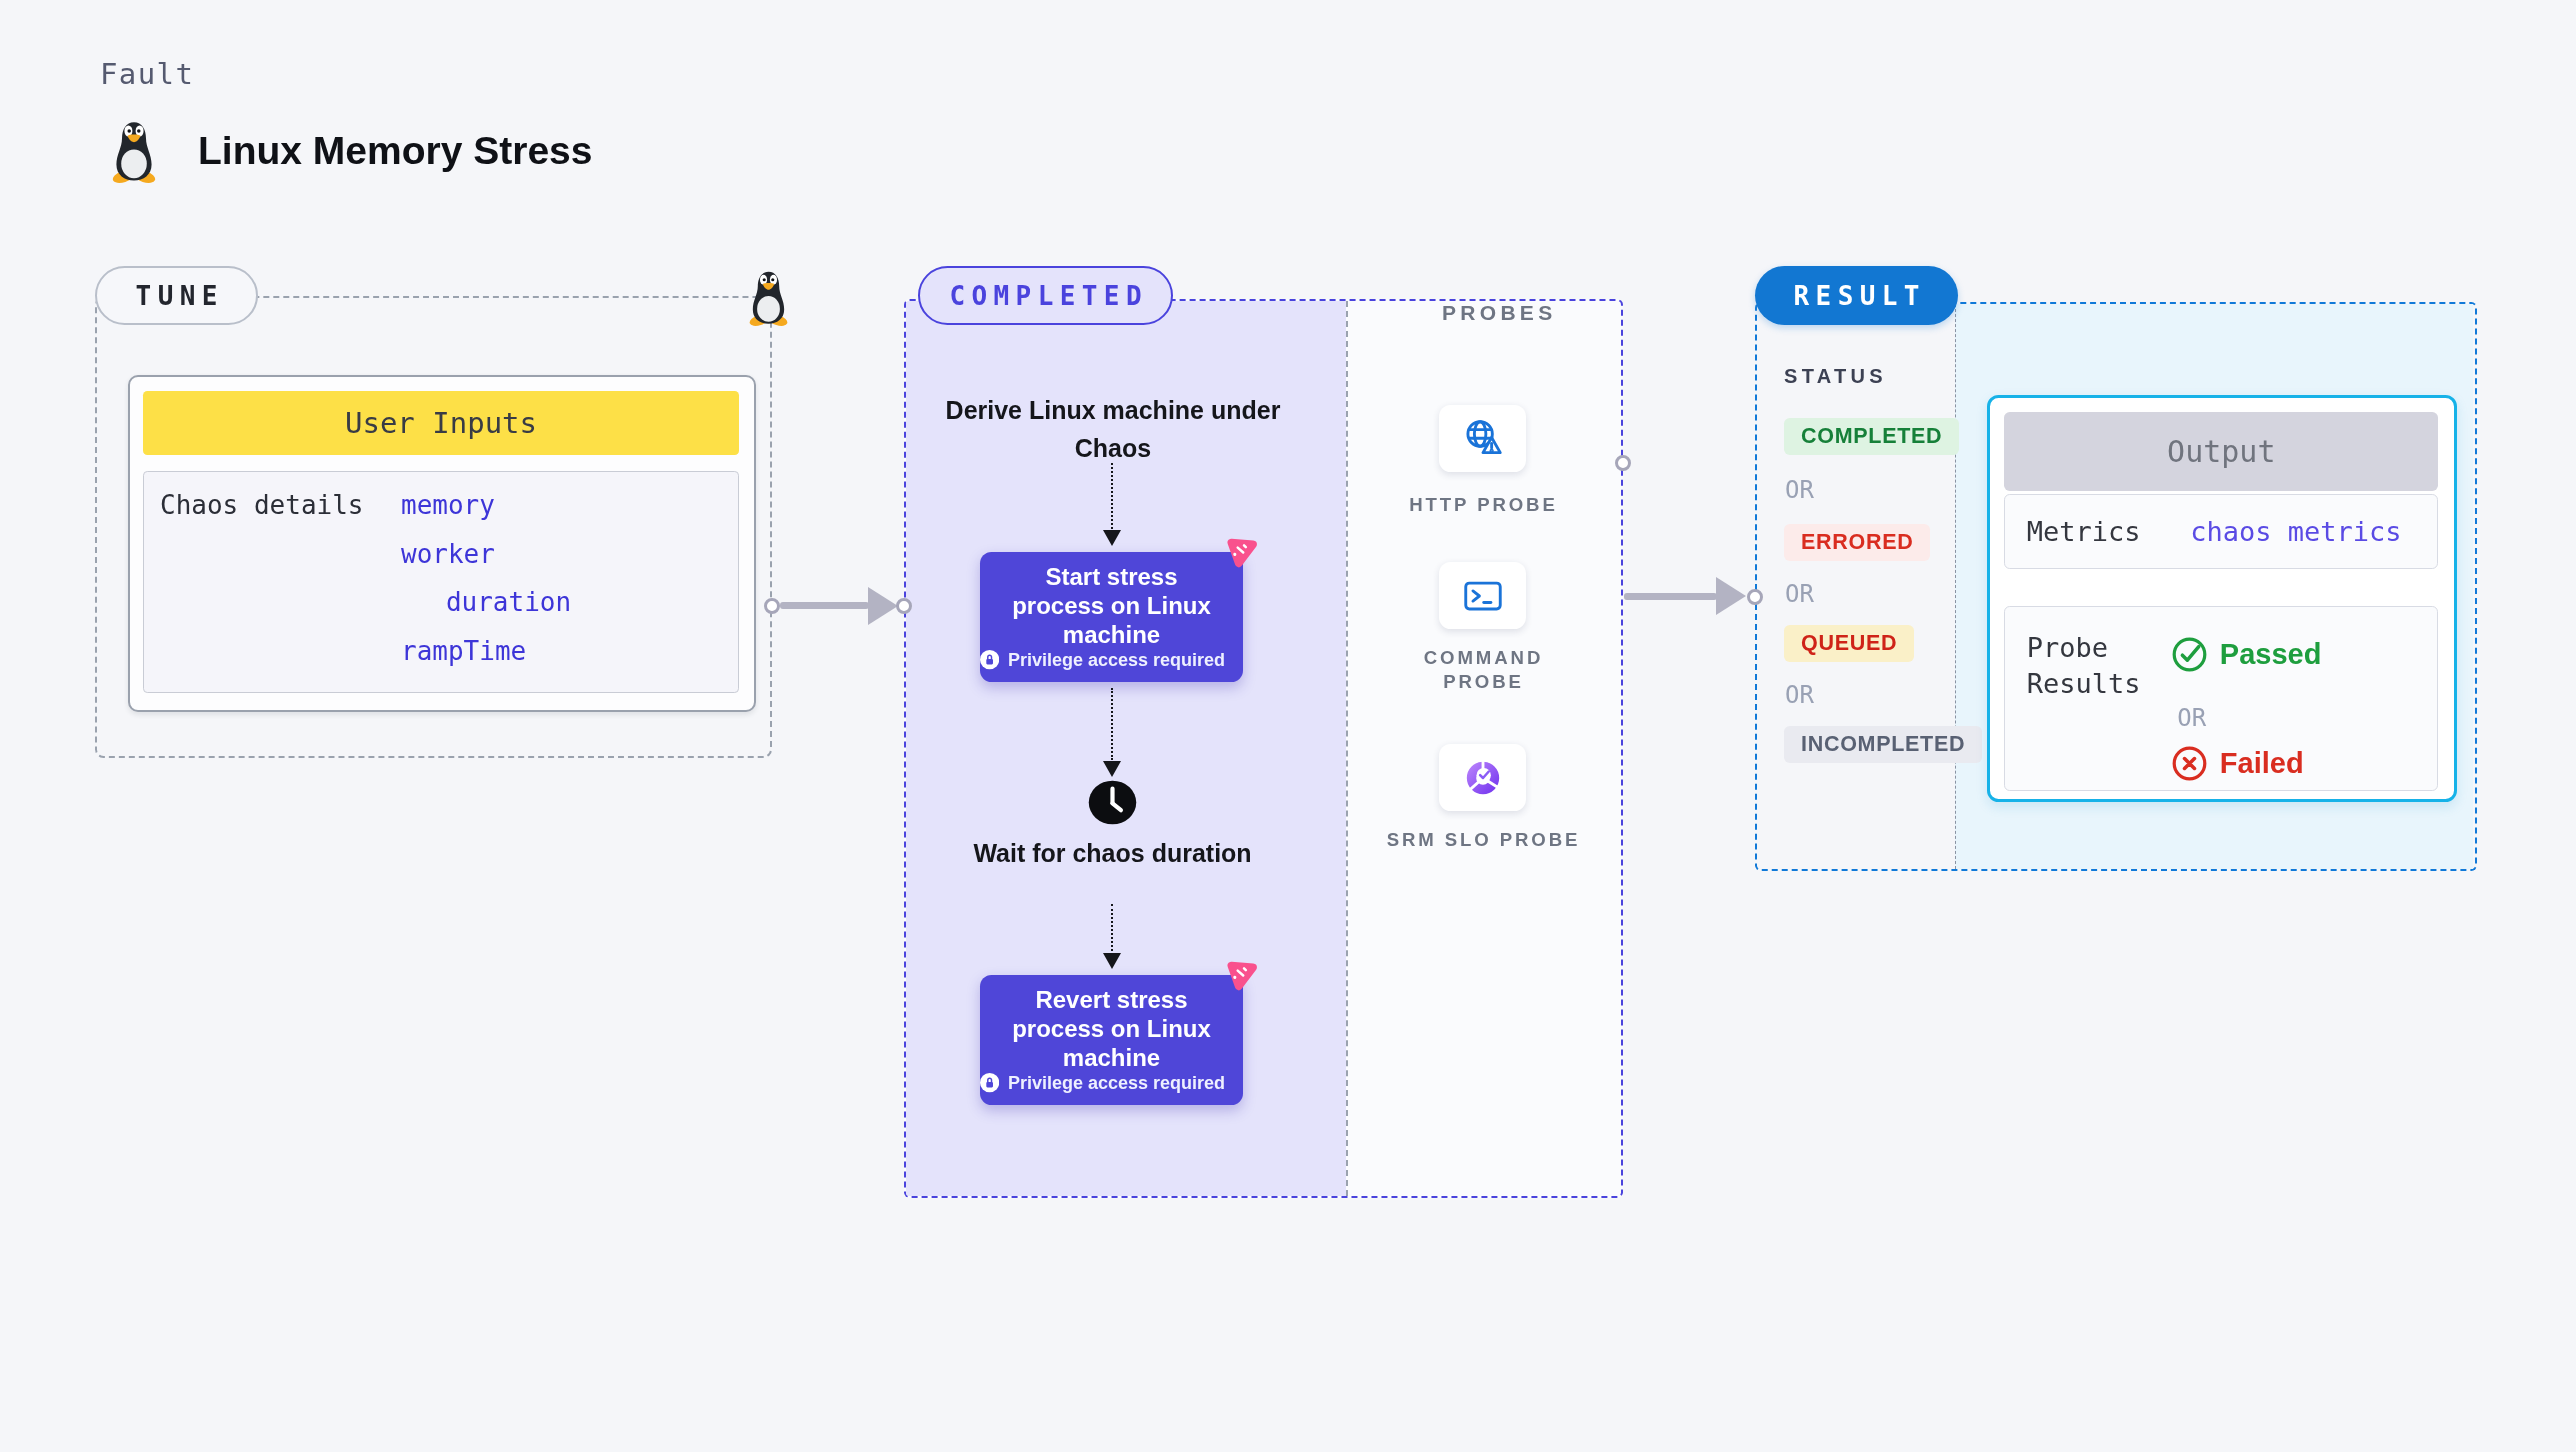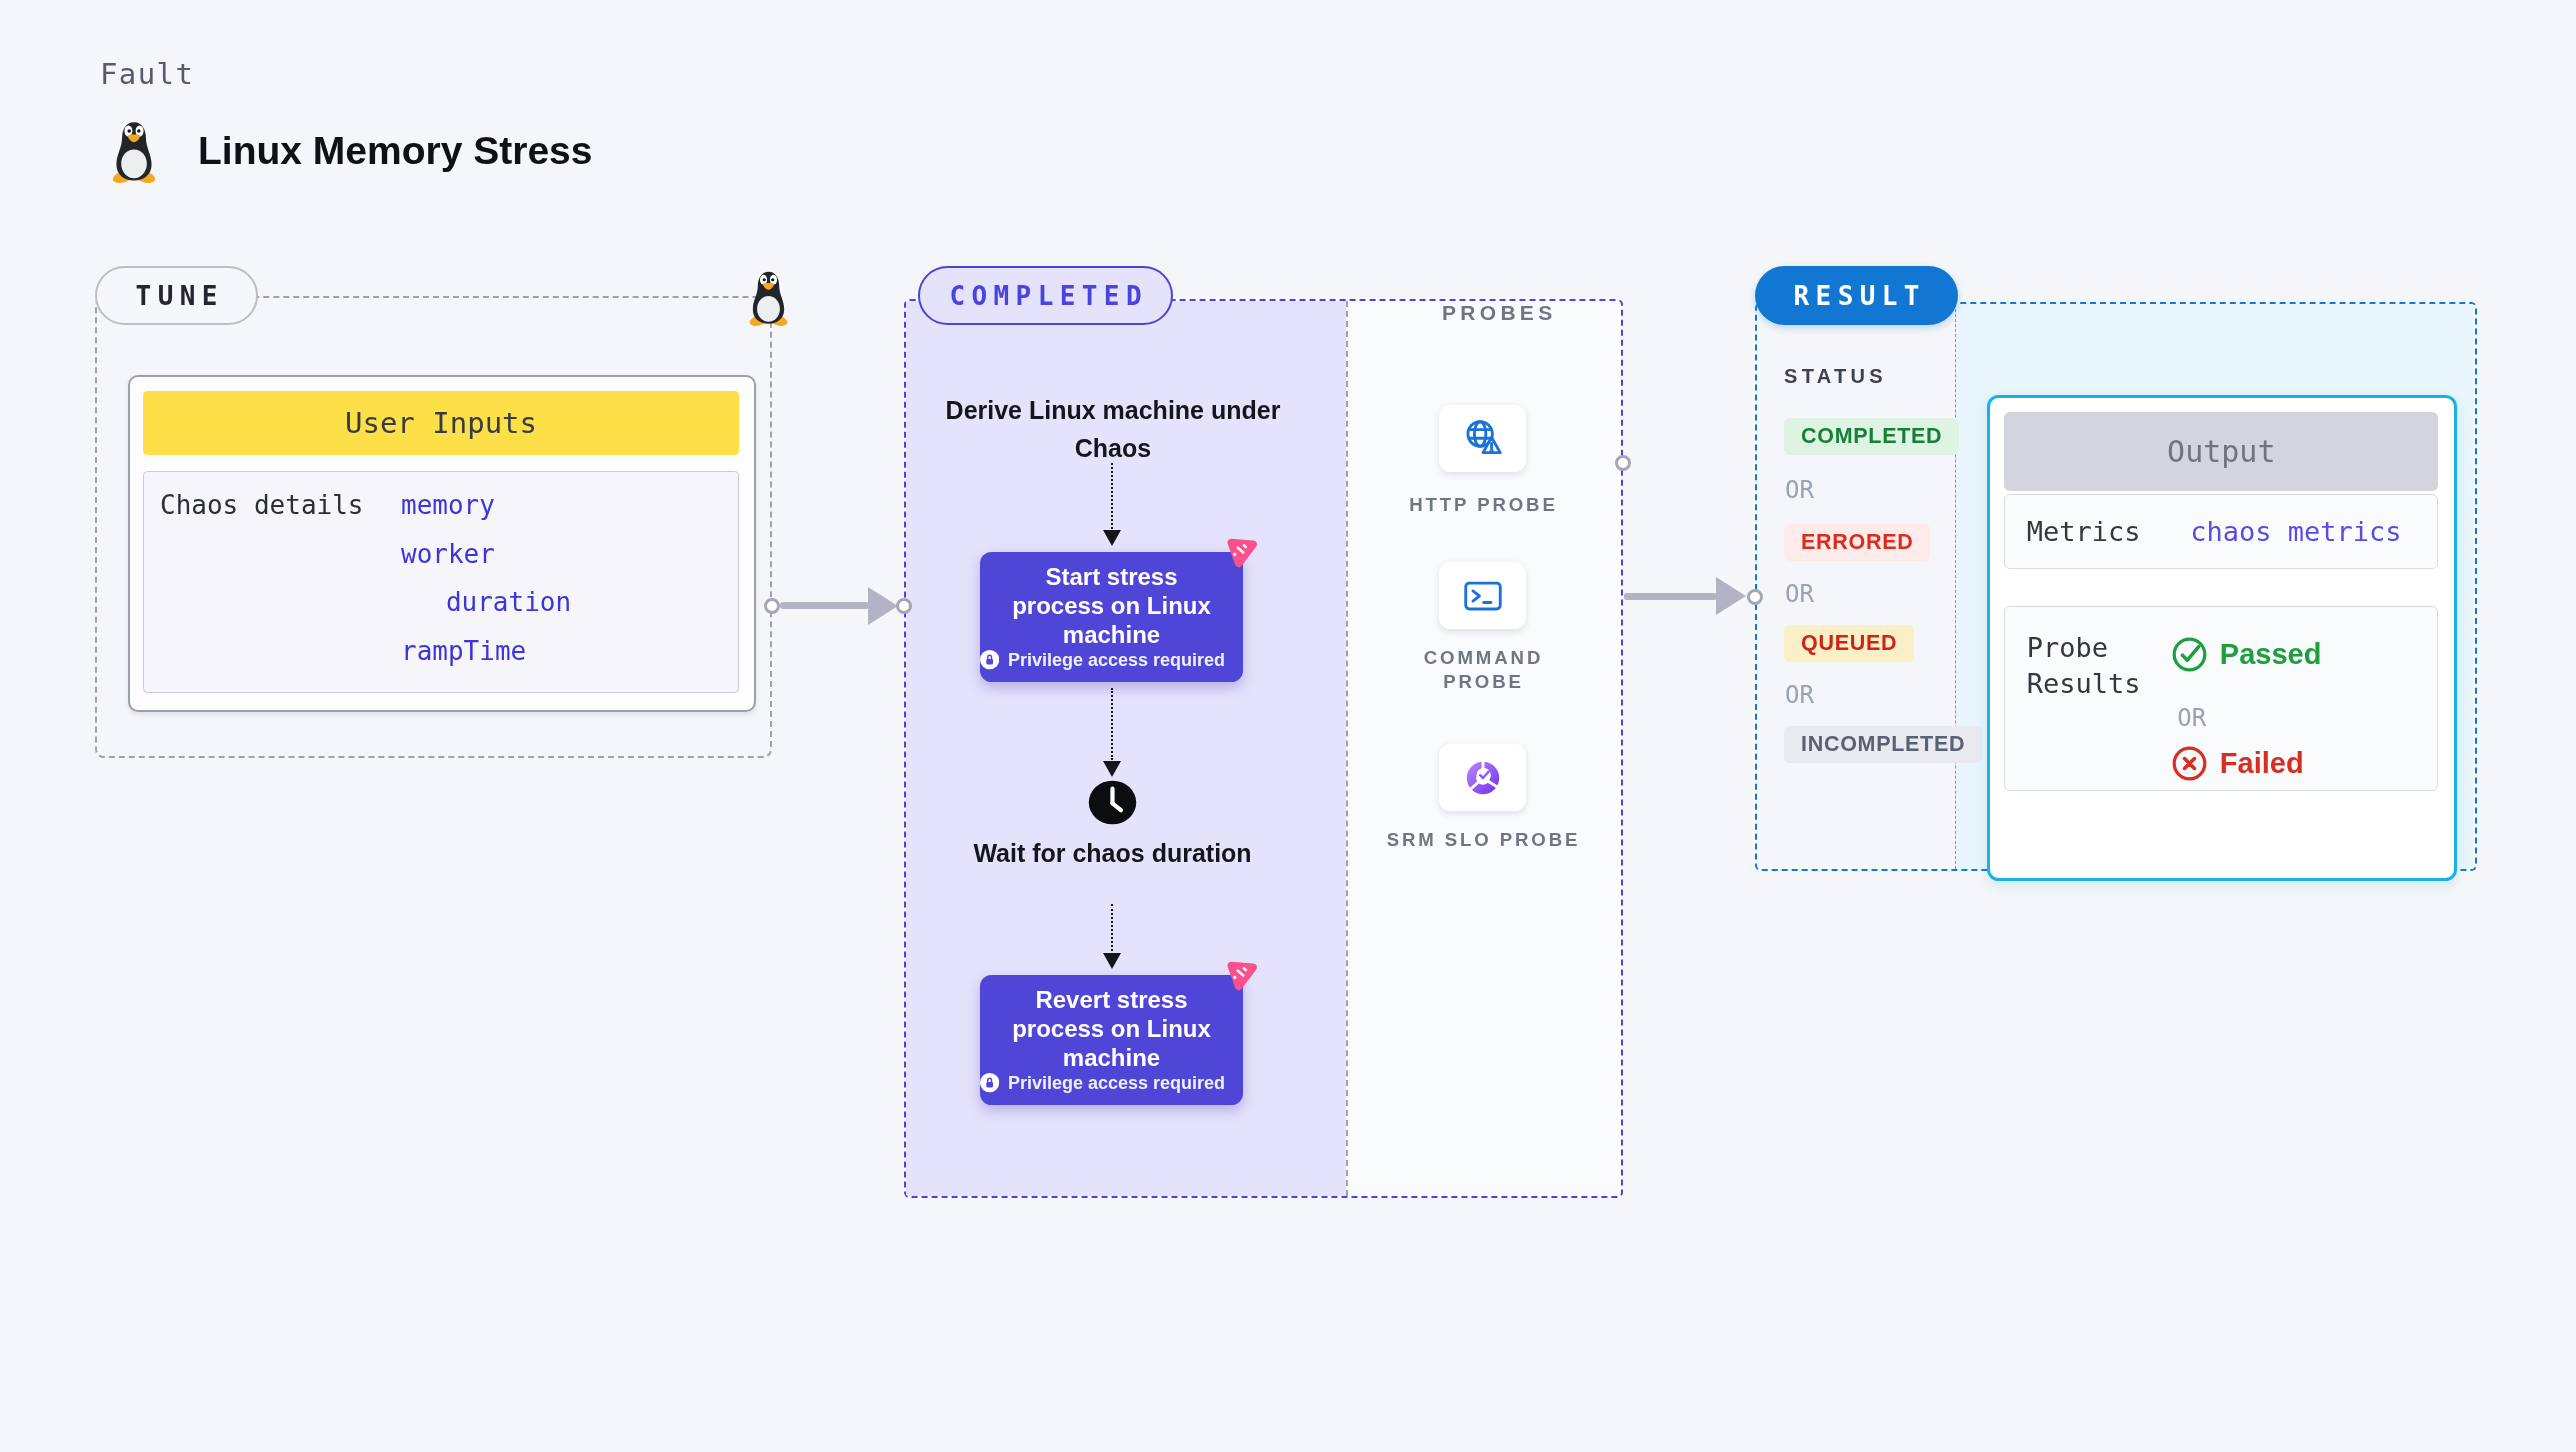--- a/index.html
+++ b/index.html
@@ -70,21 +70,21 @@
   .status-title { left:1784px; top:365px; font-size:20px; font-weight:800; letter-spacing:4.3px; color:#3c4153; }
   .st-badge { position:absolute; left:1784px; height:37px; border-radius:5.7px; display:flex; align-items:center;
               padding:0 17px; font-size:21.5px; font-weight:800; letter-spacing:0.7px; }
   .b-completed   { top:418px; background:#def3e2; color:#168039; }
   .b-errored     { top:524px; background:#fcebea; color:#d92d20; }
   .b-queued      { top:625px; background:#faf0c8; color:#cf2318; }
   .b-incompleted { top:726px; background:#e9eaf0; color:#596173; }
   .or-label { position:absolute; font-size:24px; color:#99a1b4; }
   .or1{left:1785px; top:476px;} .or2{left:1785px; top:580px;} .or3{left:1785px; top:681px;}
 
-  .output-card { left:1987px; top:395px; width:470px; height:486px; background:#ffffff; border:3.6px solid #16b2e8; border-radius:11.5px;
+  .output-card { left:1987px; top:395px; width:470px; height:407px; background:#ffffff; border:3.6px solid #16b2e8; border-radius:11.5px;
                  box-shadow:0 4.3px 11.5px rgba(20,140,200,.14); }
   .output-header { position:absolute; left:14.3px; top:14.3px; width:434px; height:79px; background:#d4d4de; border-radius:5.7px;
                    display:flex; align-items:center; justify-content:center; font-size:30px; color:#70747e; }
   .output-row { position:absolute; left:14.3px; width:434px; background:#fafbfd; border:1.4px solid #d8dbe4; border-radius:5.7px; }
   .row-metrics { top:96px; height:75px; }
   .row-probe { top:208px; height:185px; }
   .row-label { position:absolute; left:21.5px; font-size:27px; color:#34373f; line-height:36px; }
   .metrics-label { top:19.3px; }
   .metrics-value { position:absolute; left:185px; top:19.3px; font-size:27px; color:#5a4be4; line-height:36px; white-space:nowrap; }
   .probe-label-cell { top:23px; width:143px; }

